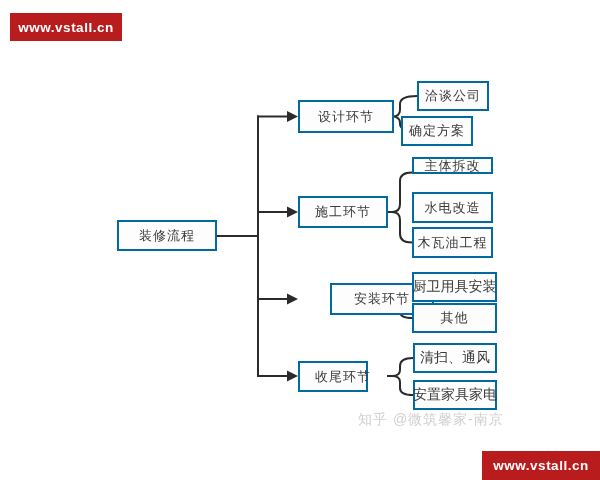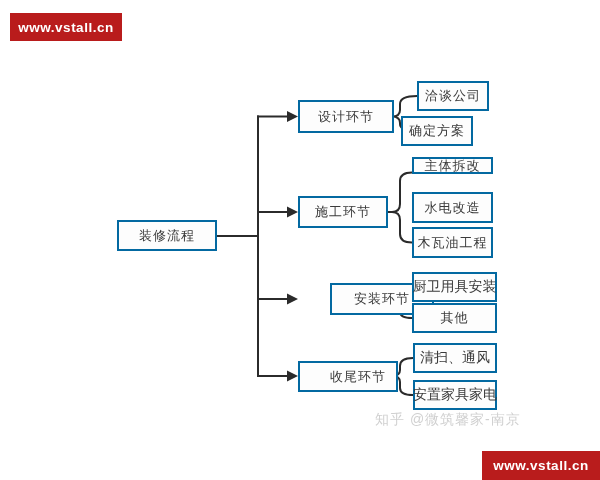--- a/index.html
+++ b/index.html
@@ -17,21 +17,21 @@
   .banner.br{left:482px;top:444px;width:118px;height:29px;}
   .node{
     position:absolute;background:#fdfdfd;border:2px solid #0369a1;
     display:flex;align-items:center;justify-content:center;
     color:#3a3a3a;font-size:13px;letter-spacing:1px;white-space:nowrap;
     box-sizing:border-box;
   }
   .node.small{font-size:14px;letter-spacing:0;}
   .credit{
     position:absolute;left:358px;top:411px;width:180px;
-    color:#d0d0d0;font-size:14px;letter-spacing:1px;white-space:nowrap;margin-left:17px;
+    color:#d0d0d0;font-size:14px;letter-spacing:1px;white-space:nowrap;
   }
   svg.wires{position:absolute;left:0;top:0;pointer-events:none;}
 </style>
 </head>
 <body>
 
 <div class="banner tl">www.vstall.cn</div>
 <div class="banner br">www.vstall.cn</div>
 
 <svg class="wires" width="600" height="480" viewBox="0 0 600 480">
@@ -62,21 +62,21 @@
     <polygon points="287,293.5 298,299 287,304.5"></polygon>
     <polygon points="287,370.5 298,376 287,381.5"></polygon>
   </g>
 </svg>
 
 <div class="node" style="left:117px;top:220px;width:100px;height:31px;">装修流程</div>
 
 <div class="node" style="left:298px;top:100px;width:96px;height:33px;">设计环节</div>
 <div class="node" style="left:298px;top:196px;width:90px;height:32px;">施工环节</div>
 <div class="node" style="left:298px;top:283px;width:104px;height:32px;margin-left:32px;">安装环节</div>
-<div class="node" style="left:298px;top:361px;width:100px;height:31px;padding-left:20px;">收尾环节</div>
+<div class="node" style="left:298px;top:361px;width:70px;height:31px;padding-left:20px;">收尾环节</div>
 
 <div class="node" style="left:417px;top:81px;width:72px;height:30px;">洽谈公司</div>
 <div class="node" style="left:401px;top:116px;width:72px;height:30px;">确定方案</div>
 
 <div class="node" style="left:412px;top:157px;width:81px;height:17px;">主体拆改</div>
 <div class="node" style="left:412px;top:192px;width:81px;height:31px;">水电改造</div>
 <div class="node" style="left:412px;top:227px;width:81px;height:31px;font-family:Liberation Mono, monospace;">木瓦油工程</div>
 
 <div class="node small" style="left:412px;top:272px;width:85px;height:30px;">厨卫用具安装</div>
 <div class="node" style="left:412px;top:303px;width:85px;height:30px;">其他</div>

